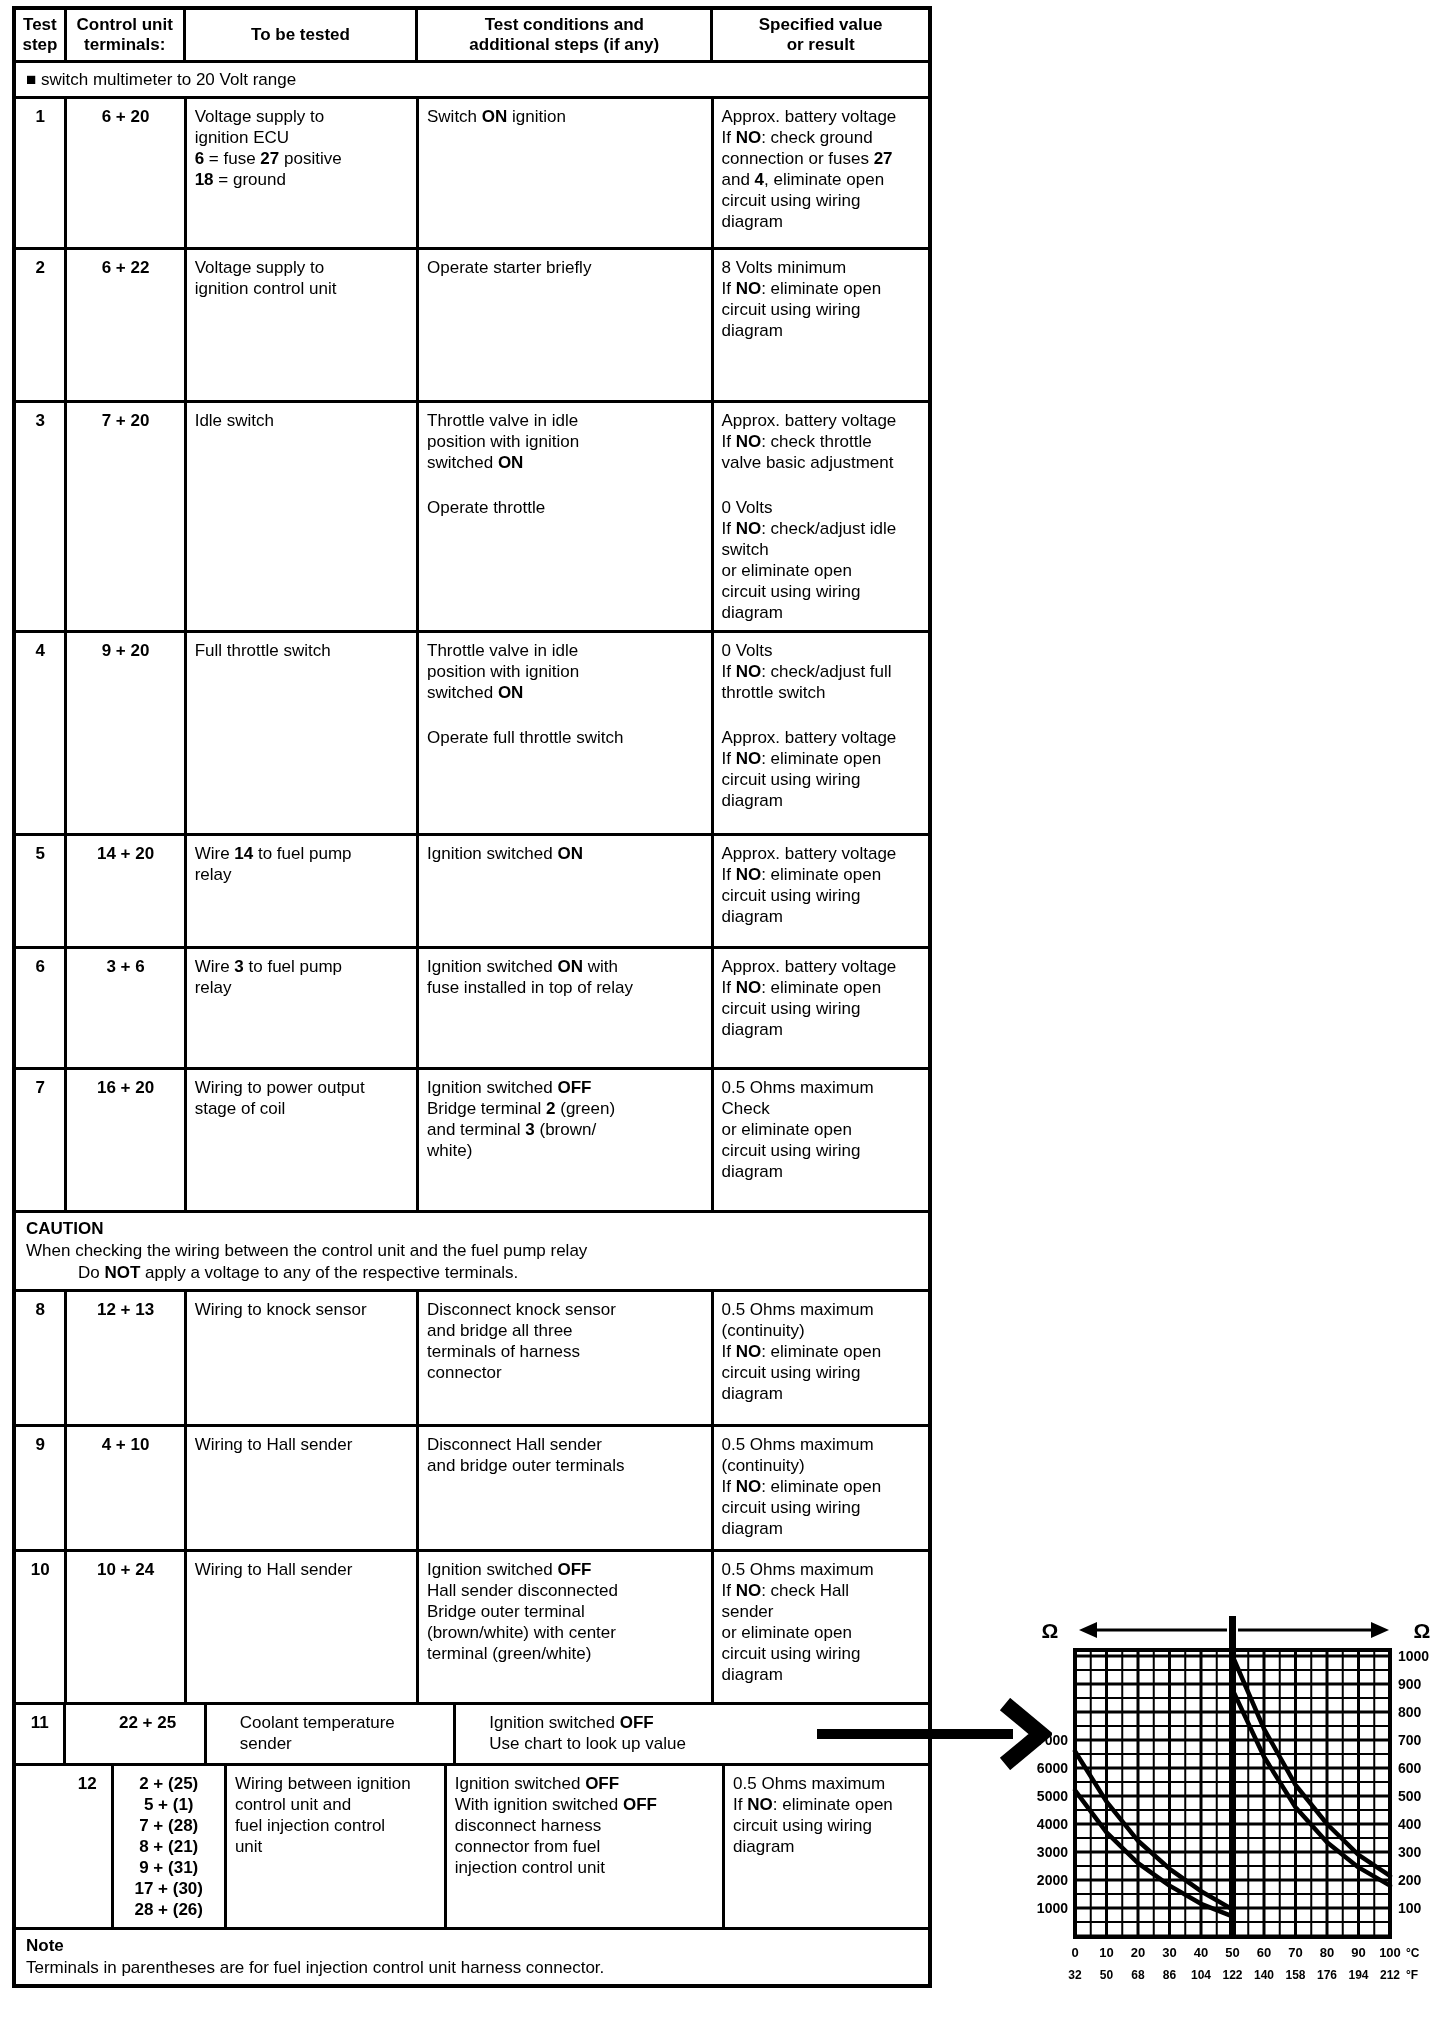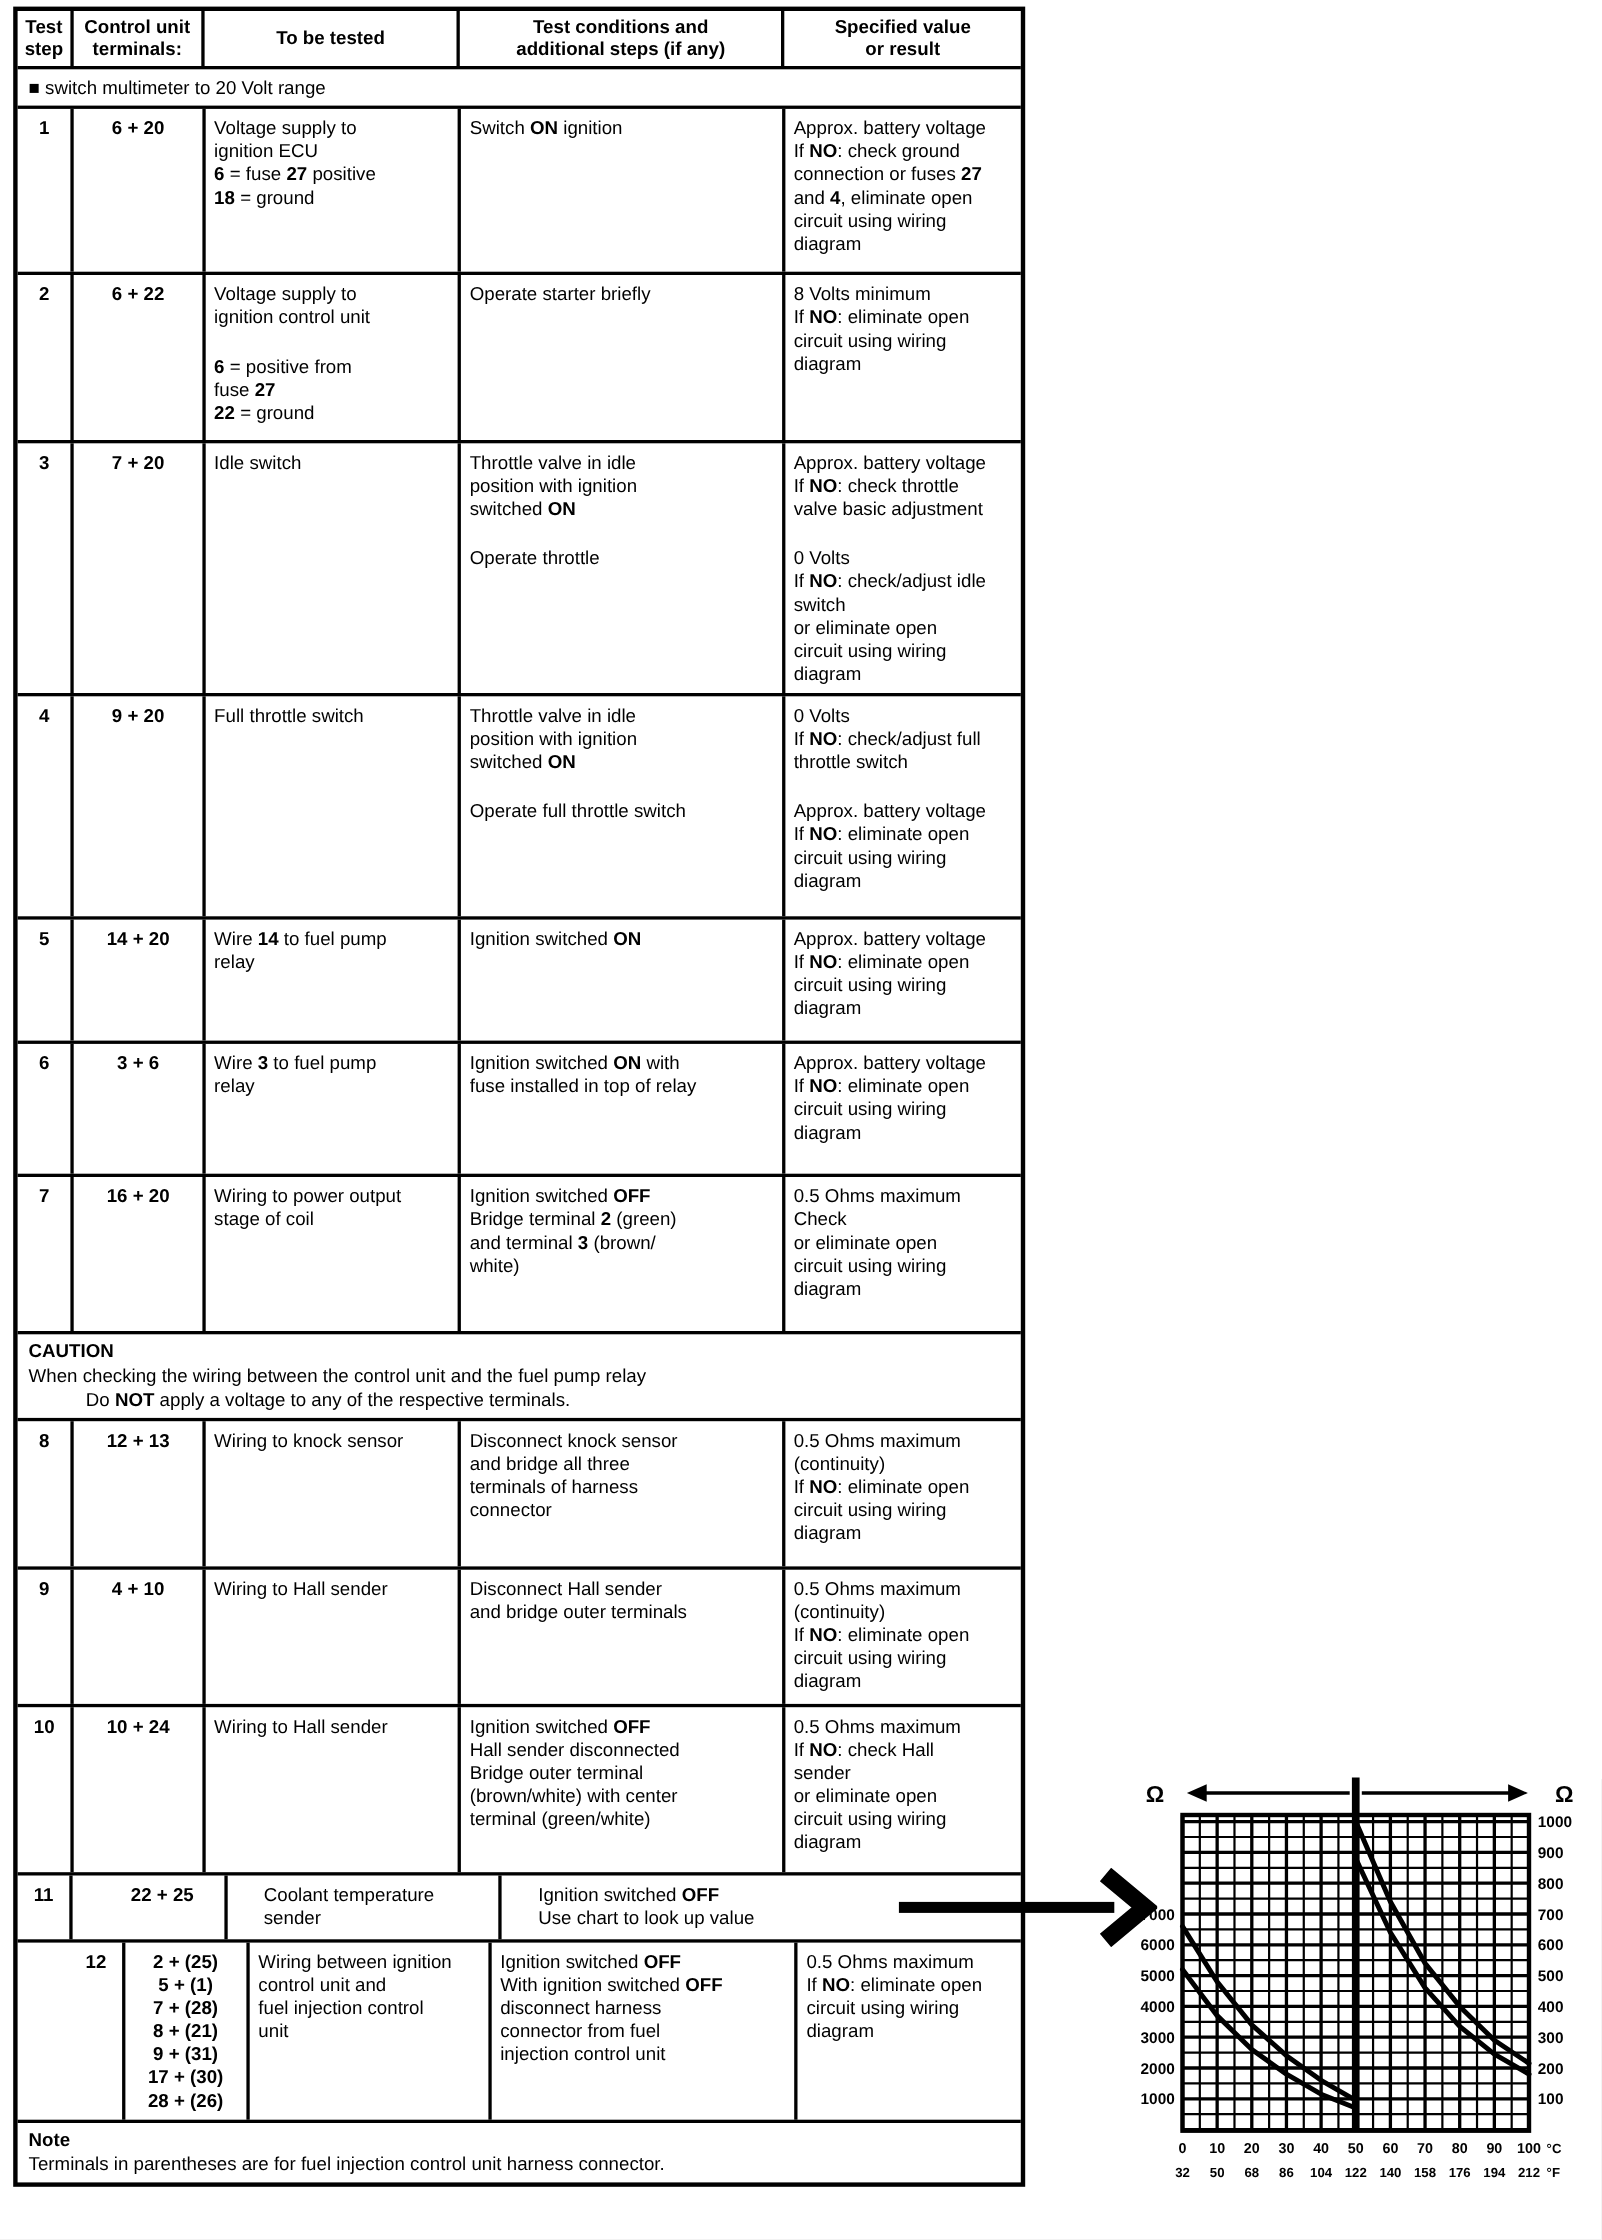--- a/index.html
+++ b/index.html
@@ -89,21 +89,20 @@
         </div>
         <div class="trow" style="min-height: 150px;">
           <div class="cell step">
             <div>2</div>
           </div>
           <div class="cell term">
             <p>6 + 22</p>
           </div>
           <div class="cell tested">
             <p>Voltage supply to<br>ignition control unit</p>
-            <p><b>6</b> = positive from<br>fuse <b>27</b><br><b>22</b> = ground</p>
           </div>
           <div class="cell cond">
             <p>Operate starter briefly</p>
           </div>
           <div class="cell res">
             <p>8 Volts minimum<br>If <b>NO</b>: eliminate open<br>circuit using wiring<br>diagram</p>
           </div>
         </div>
         <div class="trow" style="min-height: 215px;">
           <div class="cell step">

